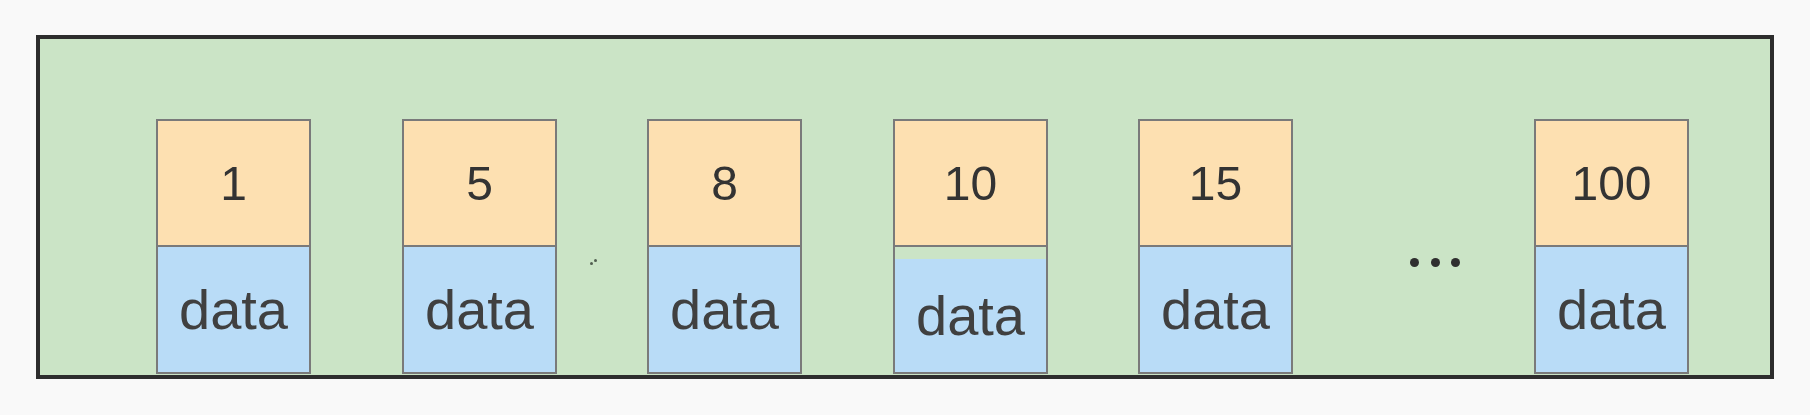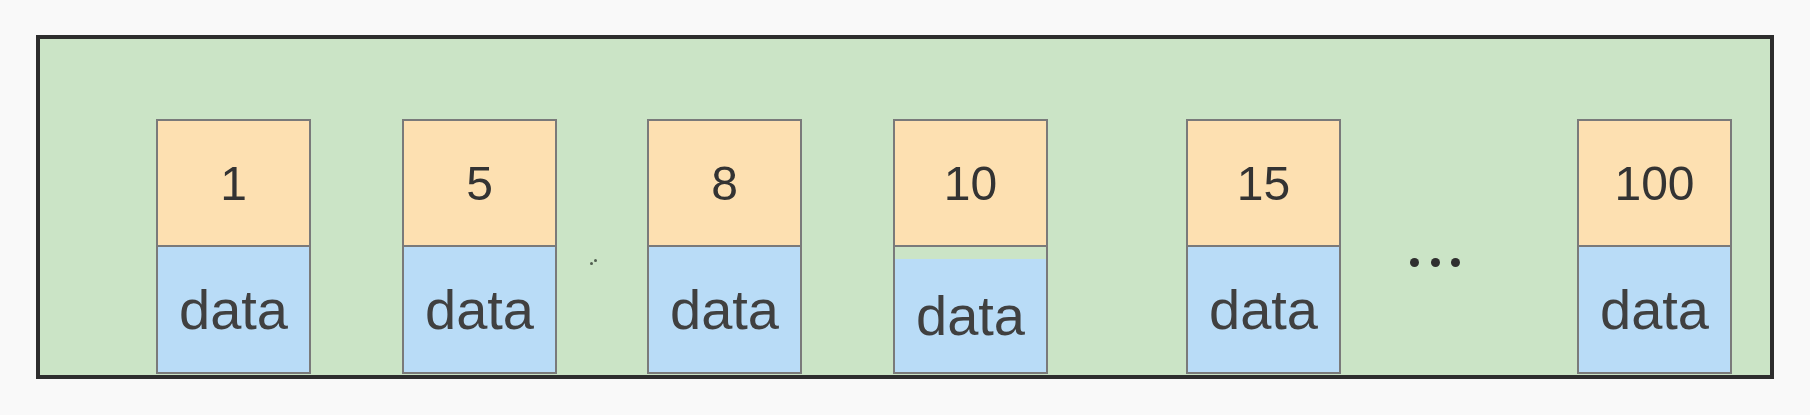--- a/index.html
+++ b/index.html
@@ -52,22 +52,22 @@
     display: flex;
     align-items: center;
     justify-content: center;
     font-size: 56px;
     color: #404040;
   }
   .cell-1 { left: 116px; }
   .cell-2 { left: 362px; }
   .cell-3 { left: 607px; }
   .cell-4 { left: 853px; gap: 12px; }
-  .cell-5 { left: 1146px; }
-  .cell-6 { left: 1537px; }
+  .cell-5 { left: 1098px; }
+  .cell-6 { left: 1494px; }
   .ellipsis {
     position: absolute;
     left: 1370px;
     top: 219px;
     width: 50px;
     height: 9px;
     display: flex;
     justify-content: space-between;
     align-items: center;
   }

